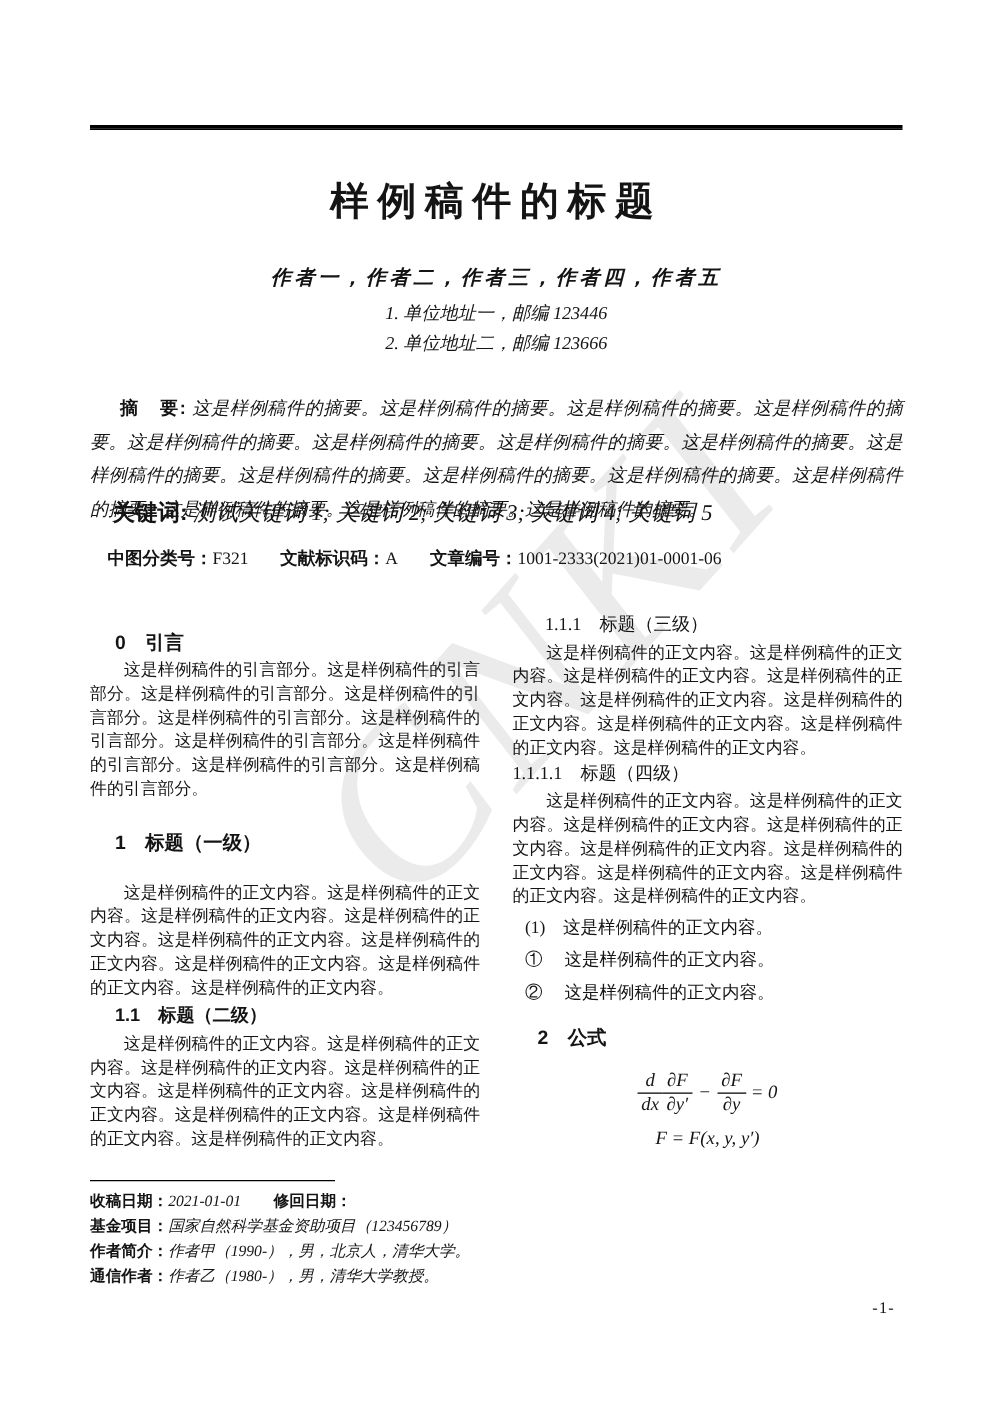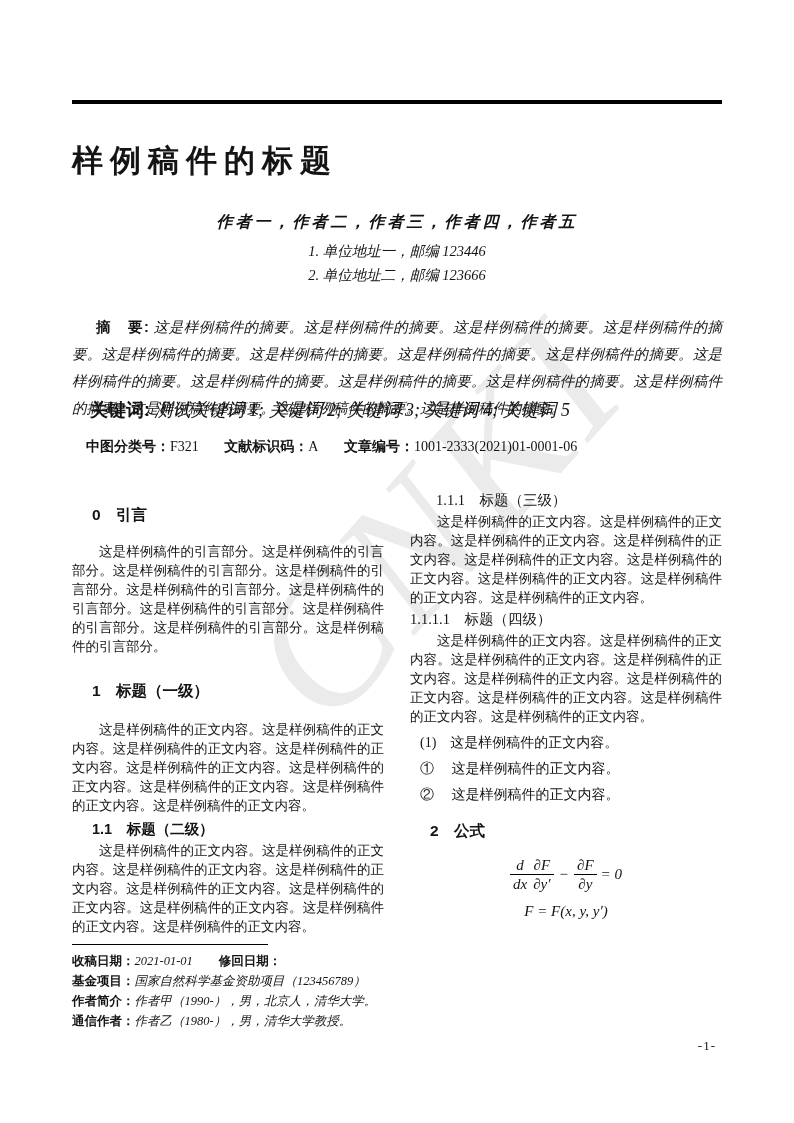--- a/index.html
+++ b/index.html
@@ -27,40 +27,40 @@
   }
 
   
   .rhead{left:72px;top:54px;width:650px;display:flex;justify-content:space-between;font-size:12.5px;line-height:20px;}
   .rhead .lft div{letter-spacing:2px;}
   .rhead .ctr{align-self:flex-end;font-size:13.5px;letter-spacing:1px;}
   .rhead .rgt{text-align:right;}
   .rhead .rgt .vol{margin-right:34px;}
   .rule-double{left:72px;top:100px;width:650px;height:4px;border-top:3px solid #000;border-bottom:1px solid #000;box-sizing:border-box;}
 
-  .art-title{left:72px;top:140px;width:650px;font-size:31px;font-weight:bold;letter-spacing:7px;}
+  .art-title{left:72px;top:140px;width:650px;text-align:center;font-size:31px;font-weight:bold;letter-spacing:7px;}
   .authors{left:72px;top:212px;width:650px;text-align:center;font-size:16px;font-weight:bold;letter-spacing:3px;}
   .affils{left:72px;top:240px;width:650px;text-align:center;font-size:14.5px;line-height:23.5px;}
 
   .abstract{left:72px;top:314px;width:650px;font-size:14.5px;line-height:27px;text-align:justify;text-indent:24px;}
   .abstract .lbl{font-style:normal;letter-spacing:1px;}
   .kwline{left:72px;top:398px;width:650px;font-size:18px;text-indent:18px;}
   .clcline{left:68px;top:438px;width:650px;font-size:14px;text-indent:18px;}
   .clcline .pair{margin-right:22px;}
   .clcline .val{font-family:"Liberation Serif","DejaVu Serif",serif;font-weight:normal;}
 
   
   .columns{left:72px;top:490px;width:650px;height:456px;display:flex;gap:26px;}
   .col{width:312px;}
   .h-sec{font-size:15.5px;font-weight:bold;font-family:"Liberation Sans","DejaVu Sans",sans-serif;margin:0 0 0 20px;line-height:22px;}
   .h-sub{font-size:14.5px;font-weight:bold;font-family:"Liberation Sans","DejaVu Sans",sans-serif;margin:4px 0 2px 20px;line-height:20px;}
   .h-sub3{font-size:14.5px;margin:0 0 2px 26px;line-height:20px;}
   .h-sub4{font-size:14.5px;margin:2px 0 2px 0;line-height:20px;}
   .para{font-size:13.5px;line-height:19px;text-align:justify;text-indent:2em;margin:0;}
-  .h-intro{margin-top:14px;margin-bottom:16px;}
+  .h-intro{margin-top:14px;}
   .h-one{margin-top:24px;margin-bottom:18px;}
   .list{margin:4px 0 0 10px;}
   .list-item{font-size:14px;line-height:26px;white-space:nowrap;}
   .h-form{margin-top:12px;margin-bottom:14px;}
   .formulas{text-align:center;margin-top:10px;}
   .f-line{font-size:15px;font-style:italic;margin-bottom:10px;}
   .frac{display:inline-block;vertical-align:middle;text-align:center;}
   .frac span{display:block;padding:0 3px;line-height:1.2;}
   .frac .num{border-bottom:1.2px solid #000;}
   .f-op{display:inline-block;margin:0 6px;vertical-align:middle;font-style:normal;}

